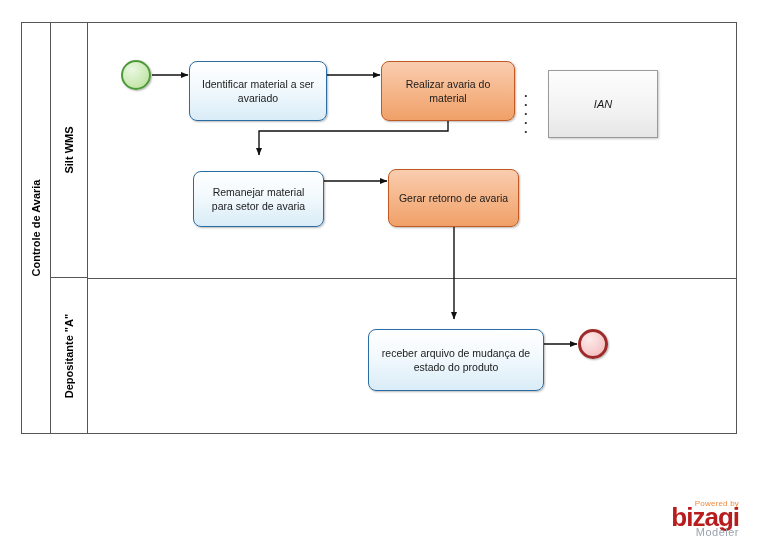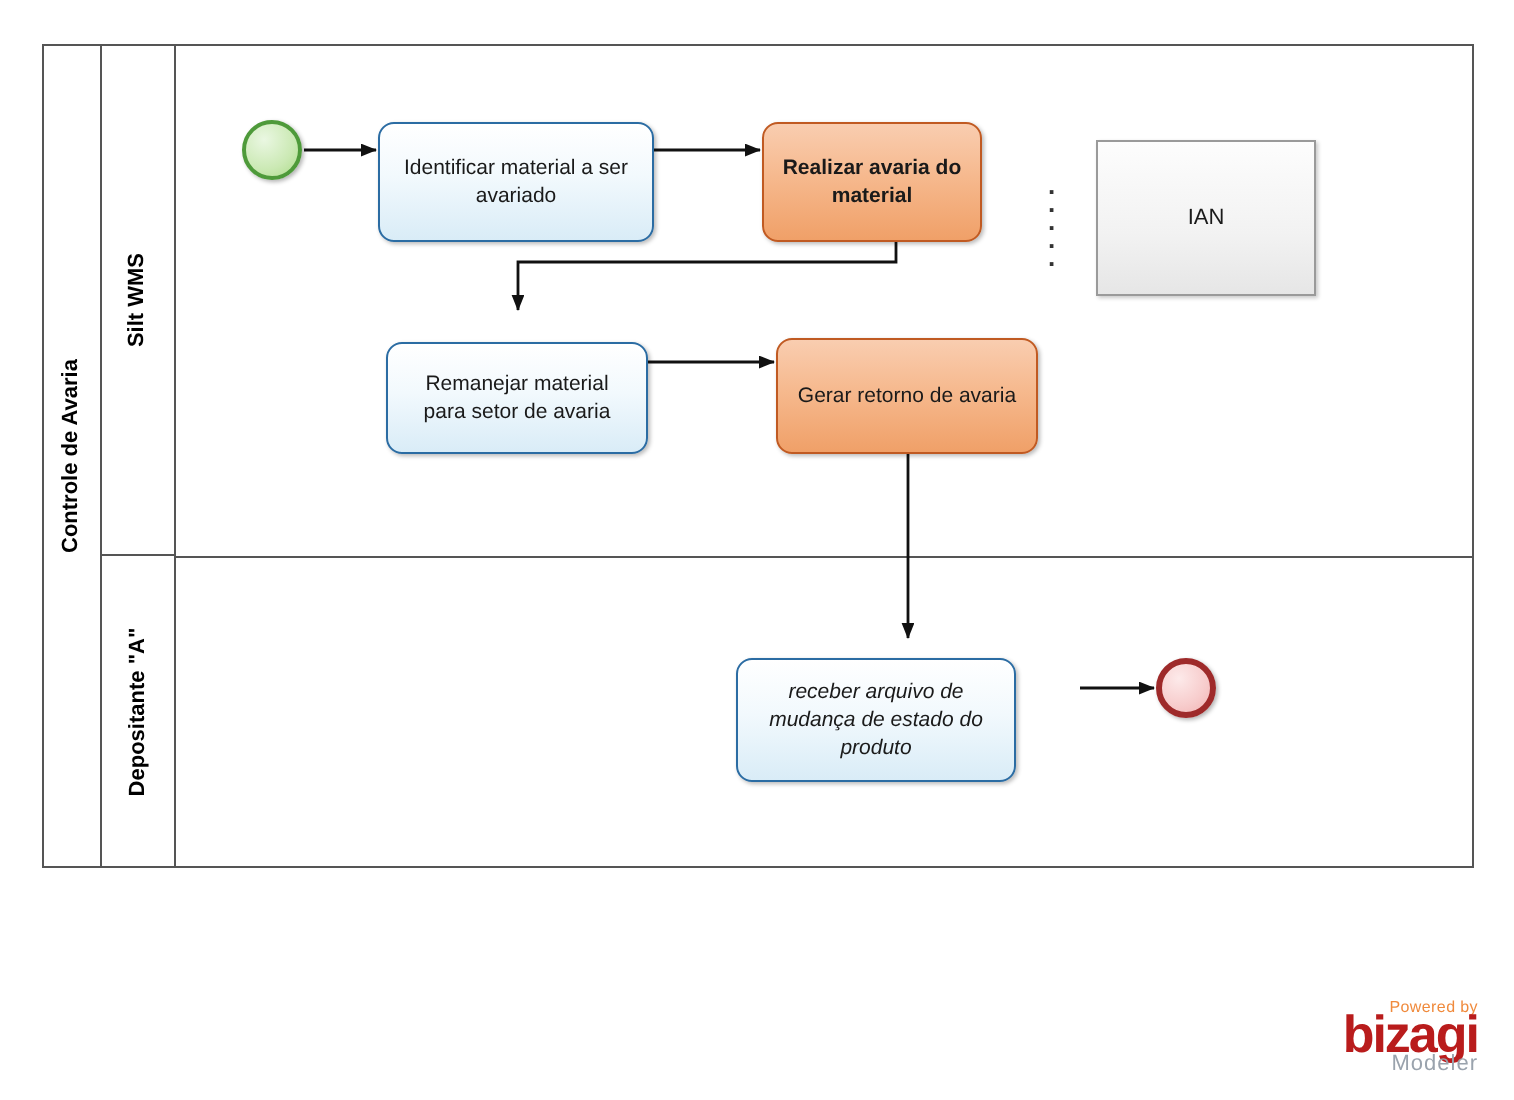--- a/index.html
+++ b/index.html
@@ -141,37 +141,37 @@
     <path d="M540,344 L577,344" stroke="#111" stroke-width="1.4" fill="none" marker-end="url(#arrow)"></path>
   </svg>
 
   <div class="event event-start" style="left:121px;top:60px;"></div>
   <div class="event event-end" style="left:578px;top:329px;"></div>
 
   <div class="task task-blue" style="left:189px;top:45px;width:138px;height:60px;">
     <span>Identificar material a ser avariado</span>
   </div>
 
-  <div class="task task-orange" style="left:381px;top:45px;width:110px;height:60px;font-weight:bold;">
+  <div class="task task-orange" style="left:381px;top:45px;width:134px;height:60px;">
     <span>Realizar avaria do material</span>
   </div>
 
   <div class="task task-blue" style="left:193px;top:155px;width:131px;height:56px;">
     <span>Remanejar material para setor de avaria</span>
   </div>
 
   <div class="task task-orange" style="left:388px;top:153px;width:131px;height:58px;">
     <span>Gerar retorno de avaria</span>
   </div>
 
-  <div class="task task-blue" style="left:368px;top:313px;width:140px;height:62px;font-style:italic;">
+  <div class="task task-blue" style="left:368px;top:313px;width:176px;height:62px;">
     <span>receber arquivo de mudança de estado do produto</span>
   </div>
 
-  <div class="note-box" style="left:548px;top:70px;width:110px;height:78px;">
+  <div class="note-box" style="left:548px;top:70px;width:110px;height:68px;font-style:italic;">
     <span>IAN</span>
   </div>
   <div class="note-dots" style="left:524px;top:88px;">
     .<br>.<br>.<br>.<br>.
   </div>
 
   <div class="logo">
     <div class="powered">Powered by</div>
     <div class="brand">bizagi</div>
     <div class="modeler">Modeler</div>

